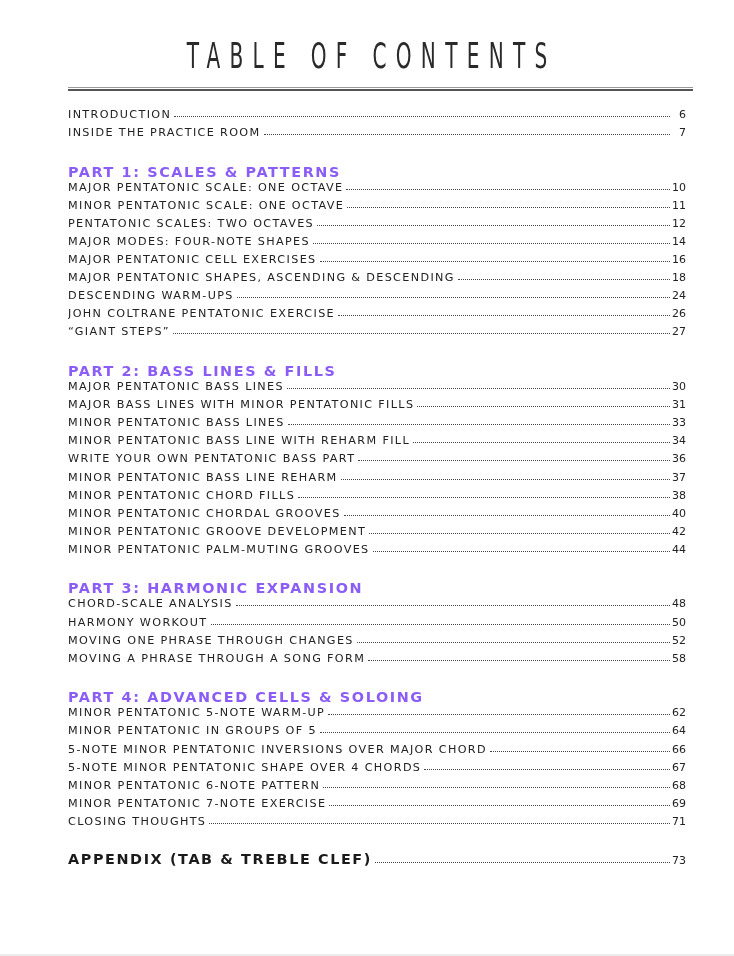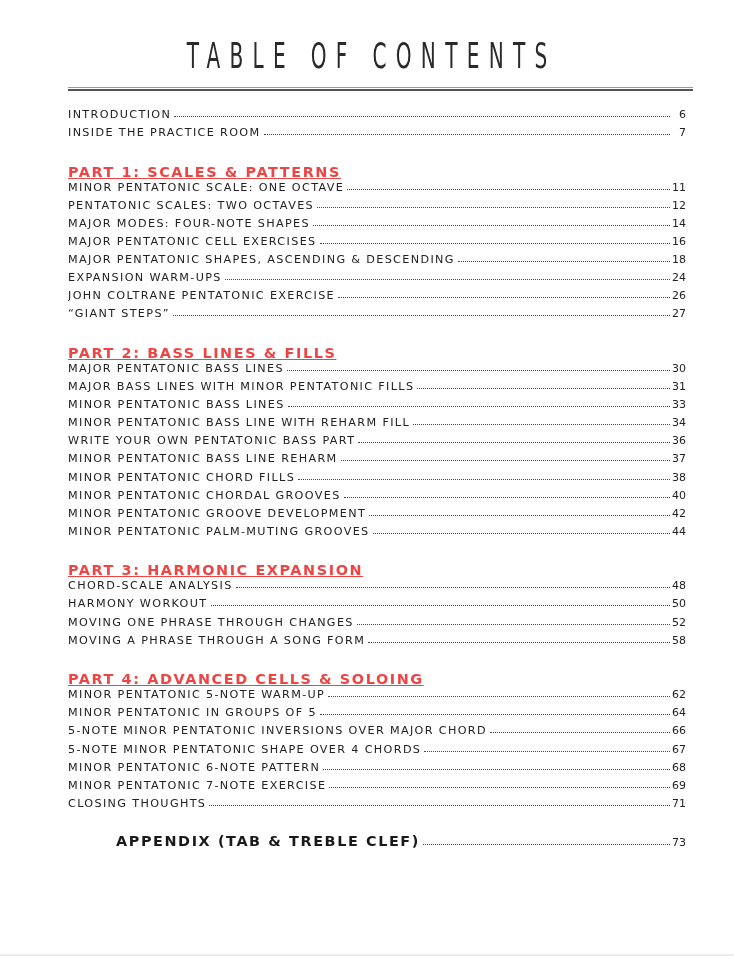--- a/index.html
+++ b/index.html
@@ -85,29 +85,27 @@
       font-size: 11px;
       text-align: right;
       min-width: 15px;
       padding-left: 1px;
     }
     .section-heading {
       height: 18px;
       font-weight: bold;
       font-size: 14.4px;
       letter-spacing: 1.6px;
-      color: #ef4444;
+      color: #8b5cf6;
       margin-top: 18.5px;
       line-height: 18px;
-      text-decoration: underline;
     }
     .appendix {
       margin-top: 18px;
       height: 20px;
-      margin-left: 48px;
     }
     .appendix .label {
       font-weight: bold;
       font-size: 14.4px;
       letter-spacing: 1.6px;
       color: #1a1a1a;
     }
   </style>
 </head>
 <body>
@@ -125,20 +123,25 @@
       <span class="page-num">6</span>
     </div>
     <div class="entry">
       <span class="label">INSIDE THE PRACTICE ROOM</span>
       <span class="leader"></span>
       <span class="page-num">7</span>
     </div>
 
     <div class="section-heading">PART 1: SCALES &amp; PATTERNS</div>
     <div class="entry">
+        <span class="label">MAJOR PENTATONIC SCALE: ONE OCTAVE</span>
+        <span class="leader"></span>
+        <span class="page-num">10</span>
+      </div>
+    <div class="entry">
         <span class="label">MINOR PENTATONIC SCALE: ONE OCTAVE</span>
         <span class="leader"></span>
         <span class="page-num">11</span>
       </div>
     <div class="entry">
         <span class="label">PENTATONIC SCALES: TWO OCTAVES</span>
         <span class="leader"></span>
         <span class="page-num">12</span>
       </div>
     <div class="entry">
@@ -150,21 +153,21 @@
         <span class="label">MAJOR PENTATONIC CELL EXERCISES</span>
         <span class="leader"></span>
         <span class="page-num">16</span>
       </div>
     <div class="entry">
         <span class="label">MAJOR PENTATONIC SHAPES, ASCENDING &amp; DESCENDING</span>
         <span class="leader"></span>
         <span class="page-num">18</span>
       </div>
     <div class="entry">
-        <span class="label">EXPANSION WARM-UPS</span>
+        <span class="label">DESCENDING WARM-UPS</span>
         <span class="leader"></span>
         <span class="page-num">24</span>
       </div>
     <div class="entry">
         <span class="label">JOHN COLTRANE PENTATONIC EXERCISE</span>
         <span class="leader"></span>
         <span class="page-num">26</span>
       </div>
     <div class="entry">
         <span class="label">“GIANT STEPS”</span>

